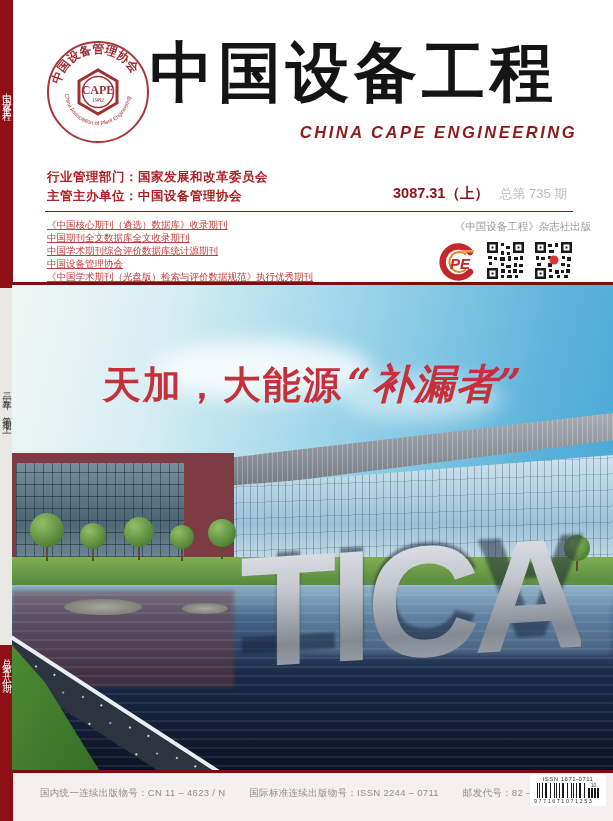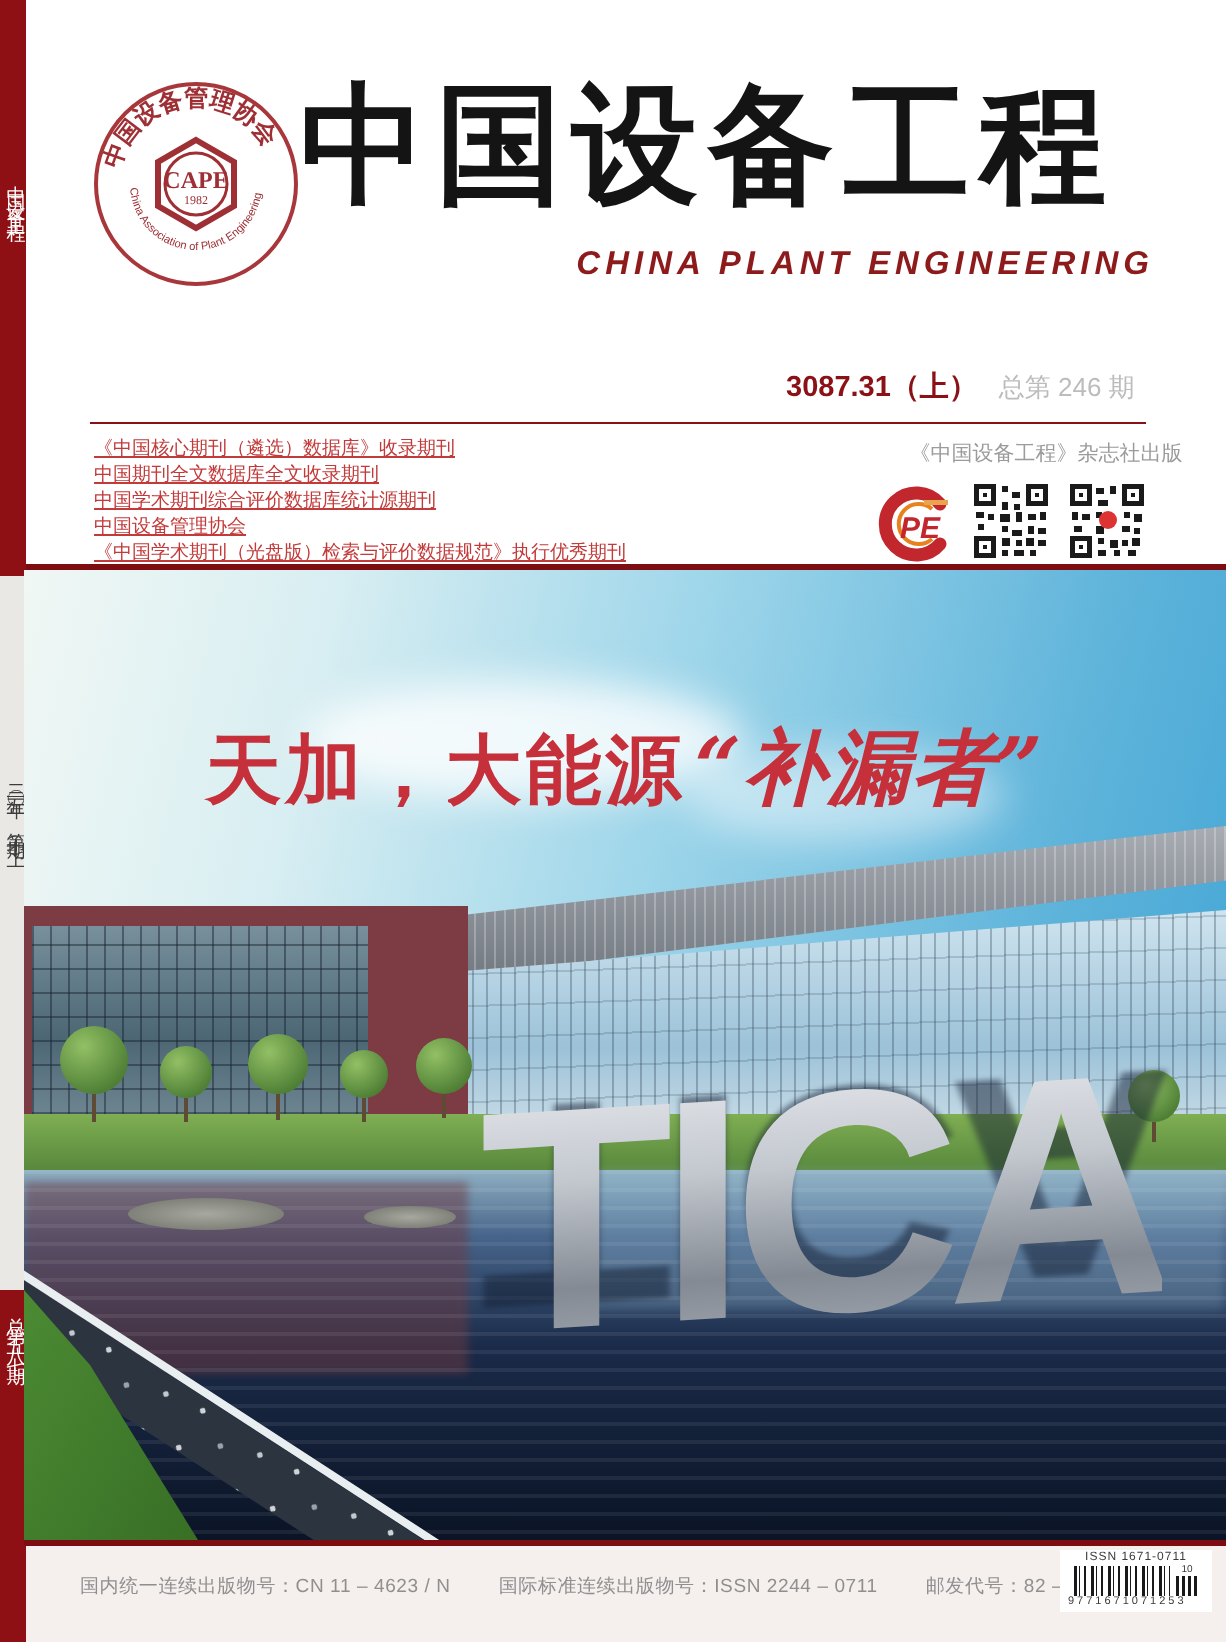--- a/index.html
+++ b/index.html
@@ -171,26 +171,30 @@
         <textPath href="#sealBot" startOffset="2%">China Association of Plant Engineering</textPath>
       </text>
       <polygon points="52,30 71,41 71,63 52,74 33,63 33,41" fill="none" stroke="#9e2f34" stroke-width="3"></polygon>
       <circle cx="52" cy="52" r="15.5" fill="#ffffff" stroke="#9e2f34" stroke-width="1.5"></circle>
       <text x="52" y="54" text-anchor="middle" font-size="12" font-weight="bold" fill="#9e2f34" font-family="serif">CAPE</text>
       <text x="52" y="62" text-anchor="middle" font-size="6" fill="#9e2f34" font-family="serif">1982</text>
     </svg>
   </div>
 
   <div class="title-cn">中国设备工程</div>
-  <div class="title-en">CHINA PLANT ENGINEERING</div>
-
+  <div class="title-en">CHINA CAPE ENGINEERING</div>
+
+  <div class="dept">
+    <div>行业管理部门：国家发展和改革委员会</div>
+    <div>主管主办单位：中国设备管理协会</div>
+  </div>
 
   <div class="issue-line">
     <span class="issue-date">3087.31（上）</span>
-    <span class="issue-total">总第 246 期</span>
+    <span class="issue-total">总第 735 期</span>
   </div>
 
   <div class="divider"></div>
 
   <div class="db-list">
     <div>《中国核心期刊（遴选）数据库》收录期刊</div>
     <div>中国期刊全文数据库全文收录期刊</div>
     <div>中国学术期刊综合评价数据库统计源期刊</div>
     <div>中国设备管理协会</div>
     <div>《中国学术期刊（光盘版）检索与评价数据规范》执行优秀期刊</div>

